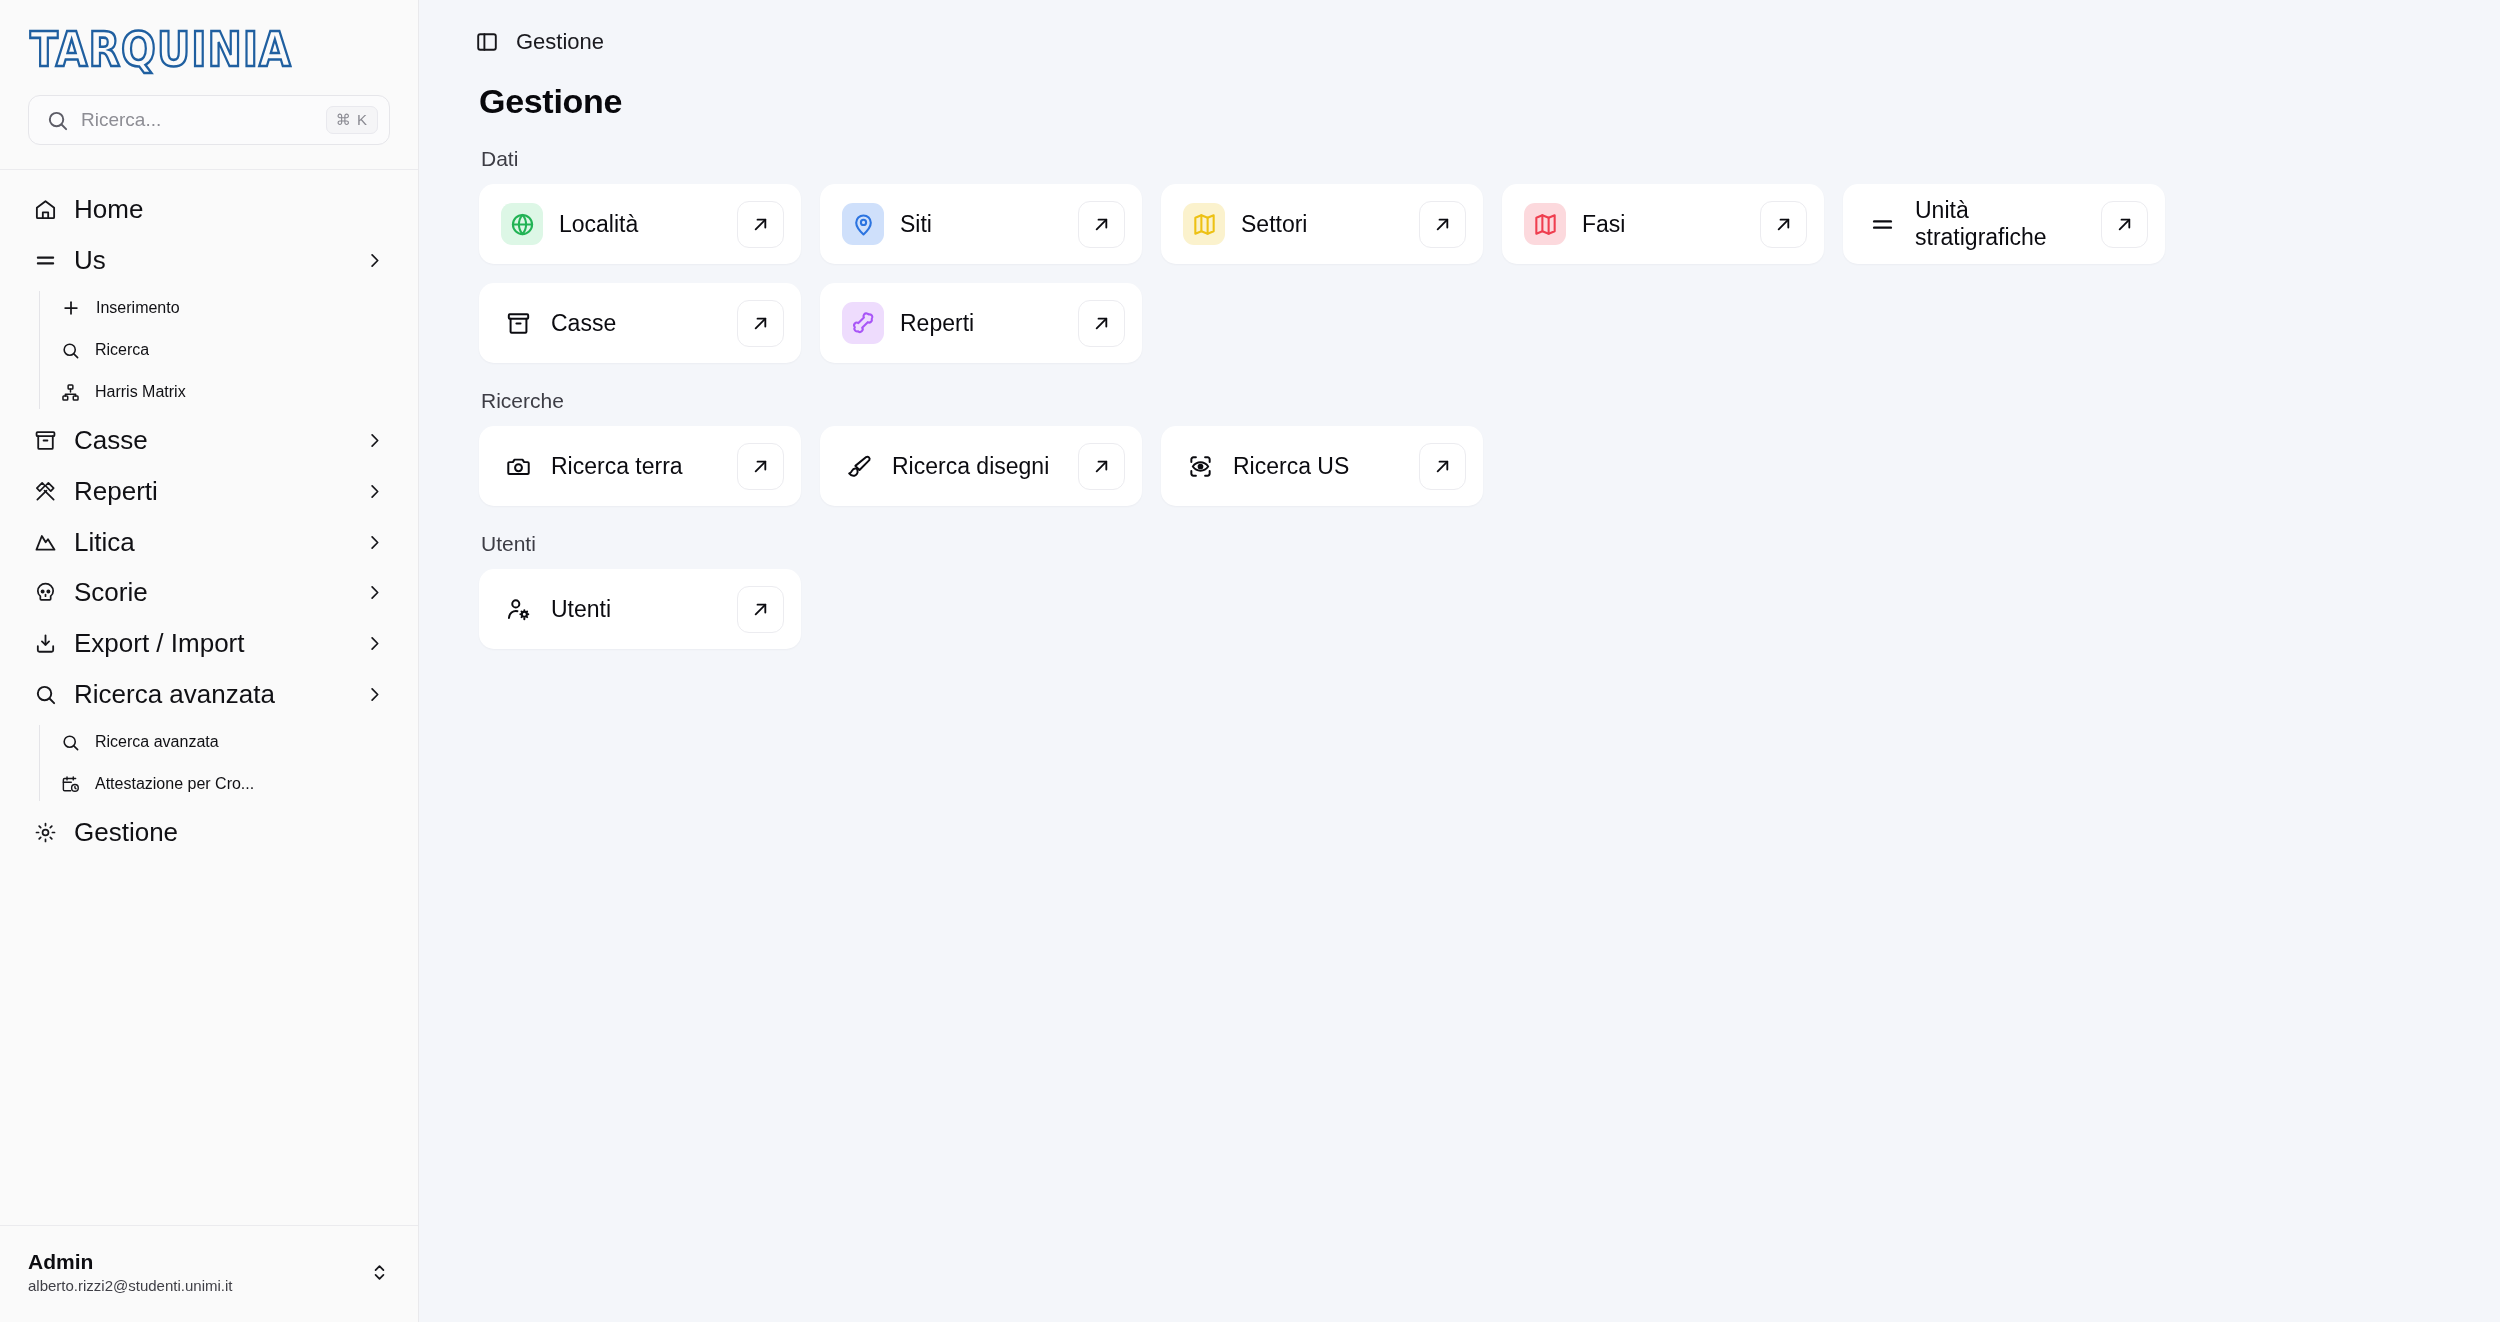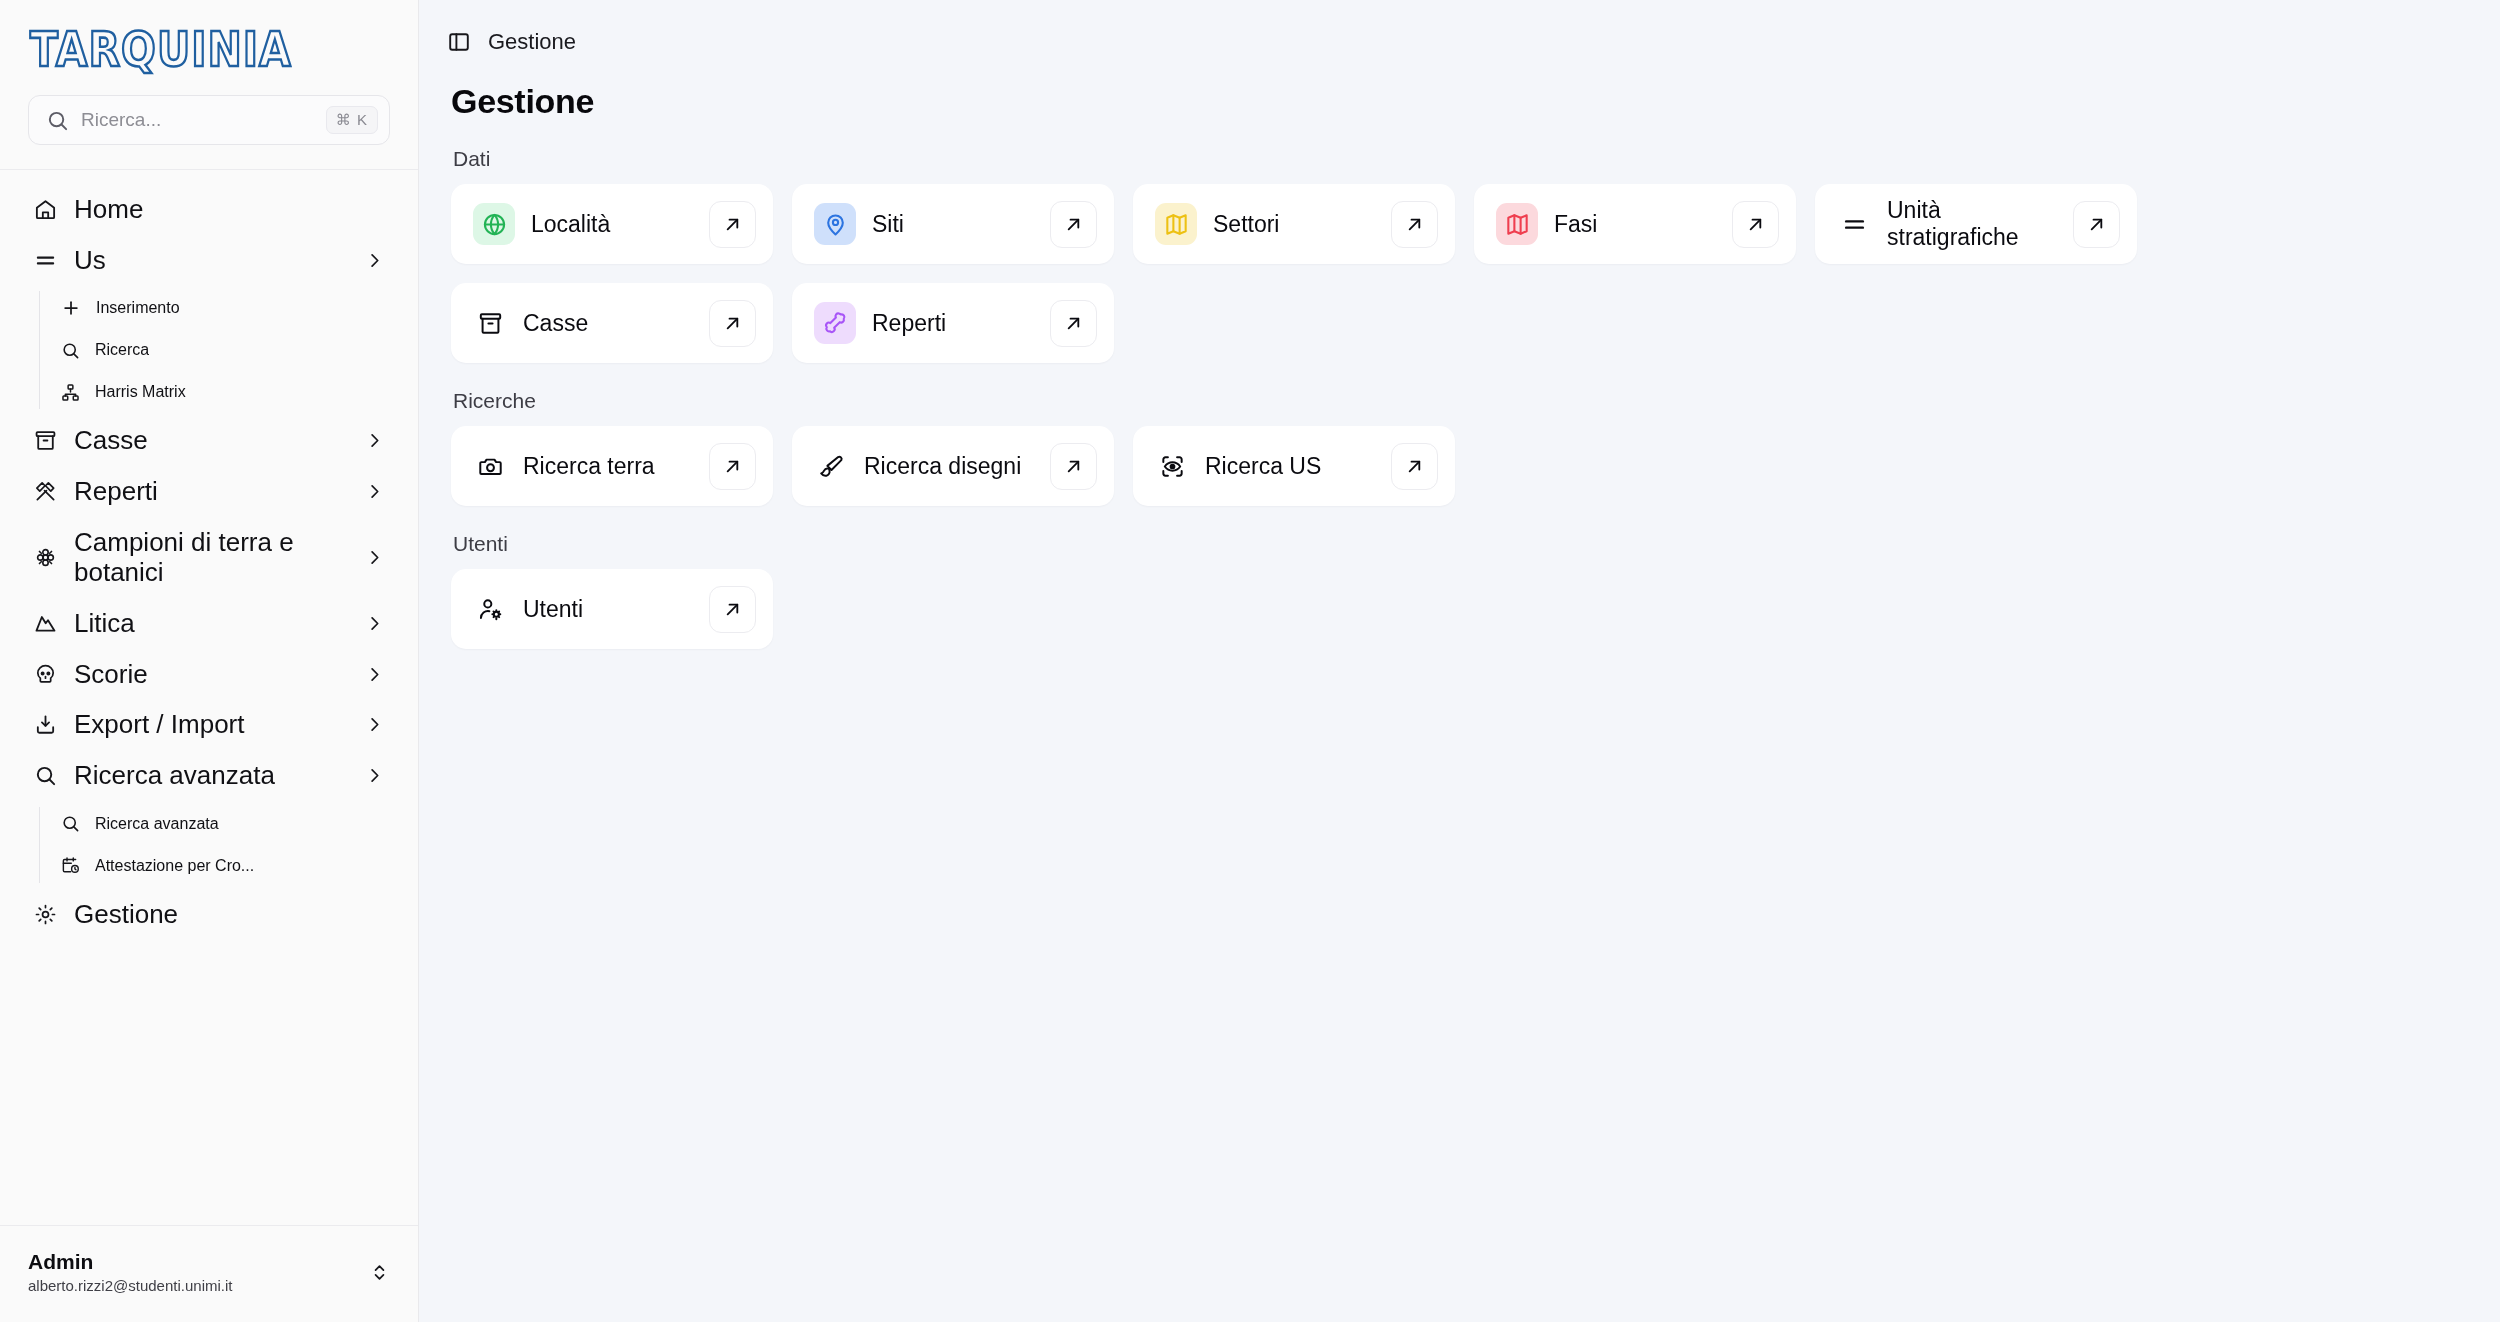--- a/index.html
+++ b/index.html
@@ -2,21 +2,21 @@
 <html><head>
 <meta charset="utf-8">
 <style>
   * { box-sizing: border-box; margin: 0; padding: 0; }
   html, body {
     width: 2500px; height: 1322px;
     font-family: "Liberation Sans", sans-serif;
     background: #f4f6fa;
     overflow: hidden;
   }
-  .app { display: flex; width: 2500px; height: 1292px; }
+  .app { display: flex; width: 2500px; height: 1292px; gap: 28px; }
 
   
   .sidebar {
     width: 419px; height: 1322px;
     background: #fafafa;
     border-right: 1px solid #e9e9ec;
     display: flex; flex-direction: column;
     flex: 0 0 419px;
   }
   .logo-wrap { padding: 26px 30px 10px 30px; }
@@ -229,38 +229,20 @@
         </span>
         <span class="nav-label">Reperti</span>
         <span class="chev">
           <svg width="19" height="19" viewBox="0 0 24 24" fill="none" stroke="#17171b" stroke-width="2.2" stroke-linecap="round" stroke-linejoin="round">
               <polyline points="9 5 16 12 9 19"></polyline>
             </svg>
         </span>
       </div>
 
 
-      <div class="nav-item">
-        <span class="ico">
-          <svg width="23" height="23" viewBox="0 0 24 24" fill="none" stroke="#17171b" stroke-width="1.7" stroke-linecap="round" stroke-linejoin="round">
-              <circle cx="12" cy="12" r="2.6"></circle>
-              <path d="M12 9.4a2.8 2.8 0 1 1 0-5.6 2.8 2.8 0 0 1 0 5.6"></path>
-              <path d="M12 14.6a2.8 2.8 0 1 0 0 5.6 2.8 2.8 0 0 0 0-5.6"></path>
-              <path d="M9.4 12a2.8 2.8 0 1 0-5.6 0 2.8 2.8 0 0 0 5.6 0"></path>
-              <path d="M14.6 12a2.8 2.8 0 1 1 5.6 0 2.8 2.8 0 0 1-5.6 0"></path>
-              <path d="M7.6 7.6 5.7 5.7M16.4 7.6l1.9-1.9M7.6 16.4l-1.9 1.9M16.4 16.4l1.9 1.9"></path>
-            </svg>
-        </span>
-        <span class="nav-label">Campioni di terra e botanici</span>
-        <span class="chev">
-          <svg width="19" height="19" viewBox="0 0 24 24" fill="none" stroke="#17171b" stroke-width="2.2" stroke-linecap="round" stroke-linejoin="round">
-              <polyline points="9 5 16 12 9 19"></polyline>
-            </svg>
-        </span>
-      </div>
 
       <div class="nav-item">
         <span class="ico">
           <svg width="23" height="23" viewBox="0 0 24 24" fill="none" stroke="#17171b" stroke-width="1.9" stroke-linecap="round" stroke-linejoin="round">
               <path d="M2.6 19.5 8.2 5.2l4 6.6 2.4-3.2 6.8 10.9z"></path>
             </svg>
         </span>
         <span class="nav-label">Litica</span>
         <span class="chev">
           <svg width="19" height="19" viewBox="0 0 24 24" fill="none" stroke="#17171b" stroke-width="2.2" stroke-linecap="round" stroke-linejoin="round">

